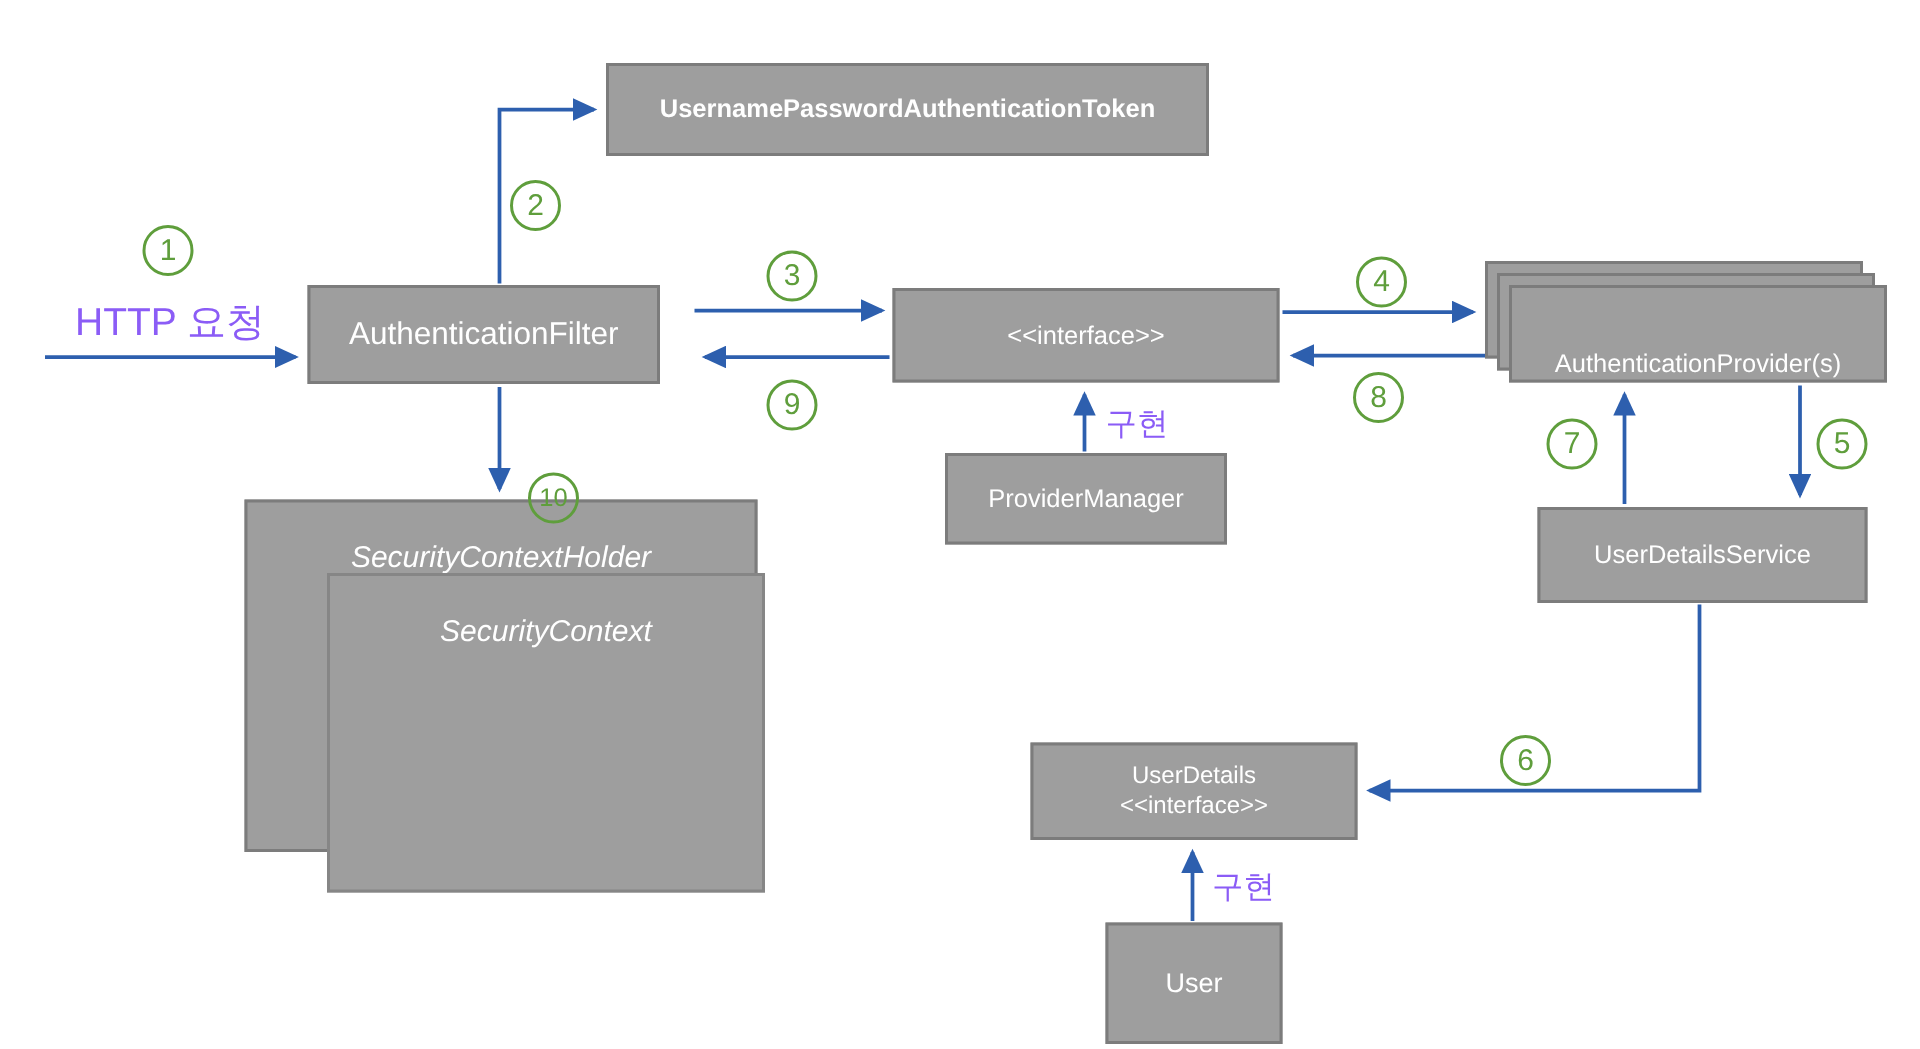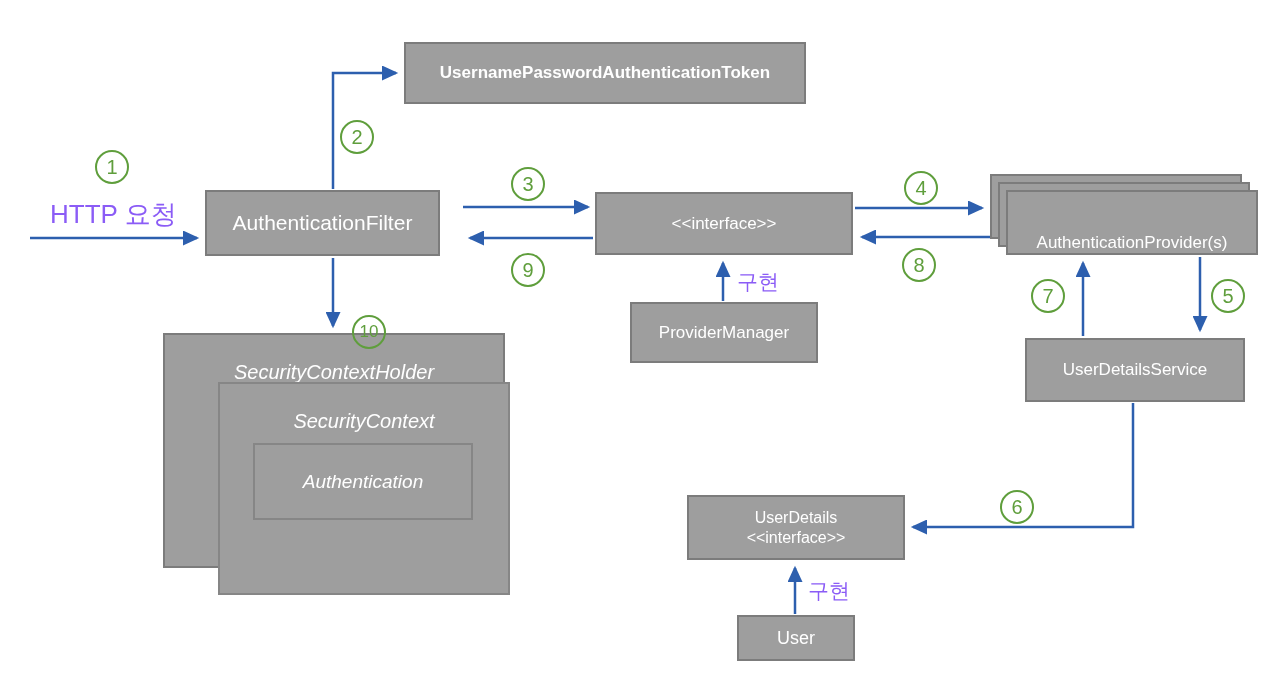--- a/index.html
+++ b/index.html
@@ -144,31 +144,28 @@
 
   <div class="node" style="left:630px; top:302px; width:188px; height:61px; font-size:17px;">
     <span>ProviderManager</span>
   </div>
 
   <div class="node two-line" style="left:687px; top:495px; width:218px; height:65px; font-size:16px;">
     <span>UserDetails</span>
     <span>&lt;&lt;interface&gt;&gt;</span>
   </div>
 
-  <div class="node" style="left:737px; top:615px; width:118px; height:46px; font-size:18px;">
+  <div class="node" style="left:737px; top:615px; width:118px; height:81px; font-size:18px;">
     <span>User</span>
   </div>
 
   <div class="container-node" style="left:163px; top:333px; width:342px; height:235px; font-size:20px;">
     <span class="container-title">SecurityContextHolder</span>
     <div class="container-node" style="left:23px; top:47px; width:292px; height:213px; font-size:20px;margin-left:30px;">
       <span class="container-title">SecurityContext</span>
-      <div class="container-node" style="left:33px; top:59px; width:220px; height:77px; font-size:19px;">
-        <span class="container-title">Authentication</span>
-      </div>
     </div>
   </div>
 
   <div class="free-label" style="left:50px; top:197px; font-size:26px;">HTTP 요청</div>
 
   <div class="free-label" style="left:737px; top:268px; font-size:21px;">구현</div>
 
   <div class="free-label" style="left:808px; top:577px; font-size:21px;">구현</div>
 
   <div class="badge" style="left:95px;  top:150px;">1</div>

